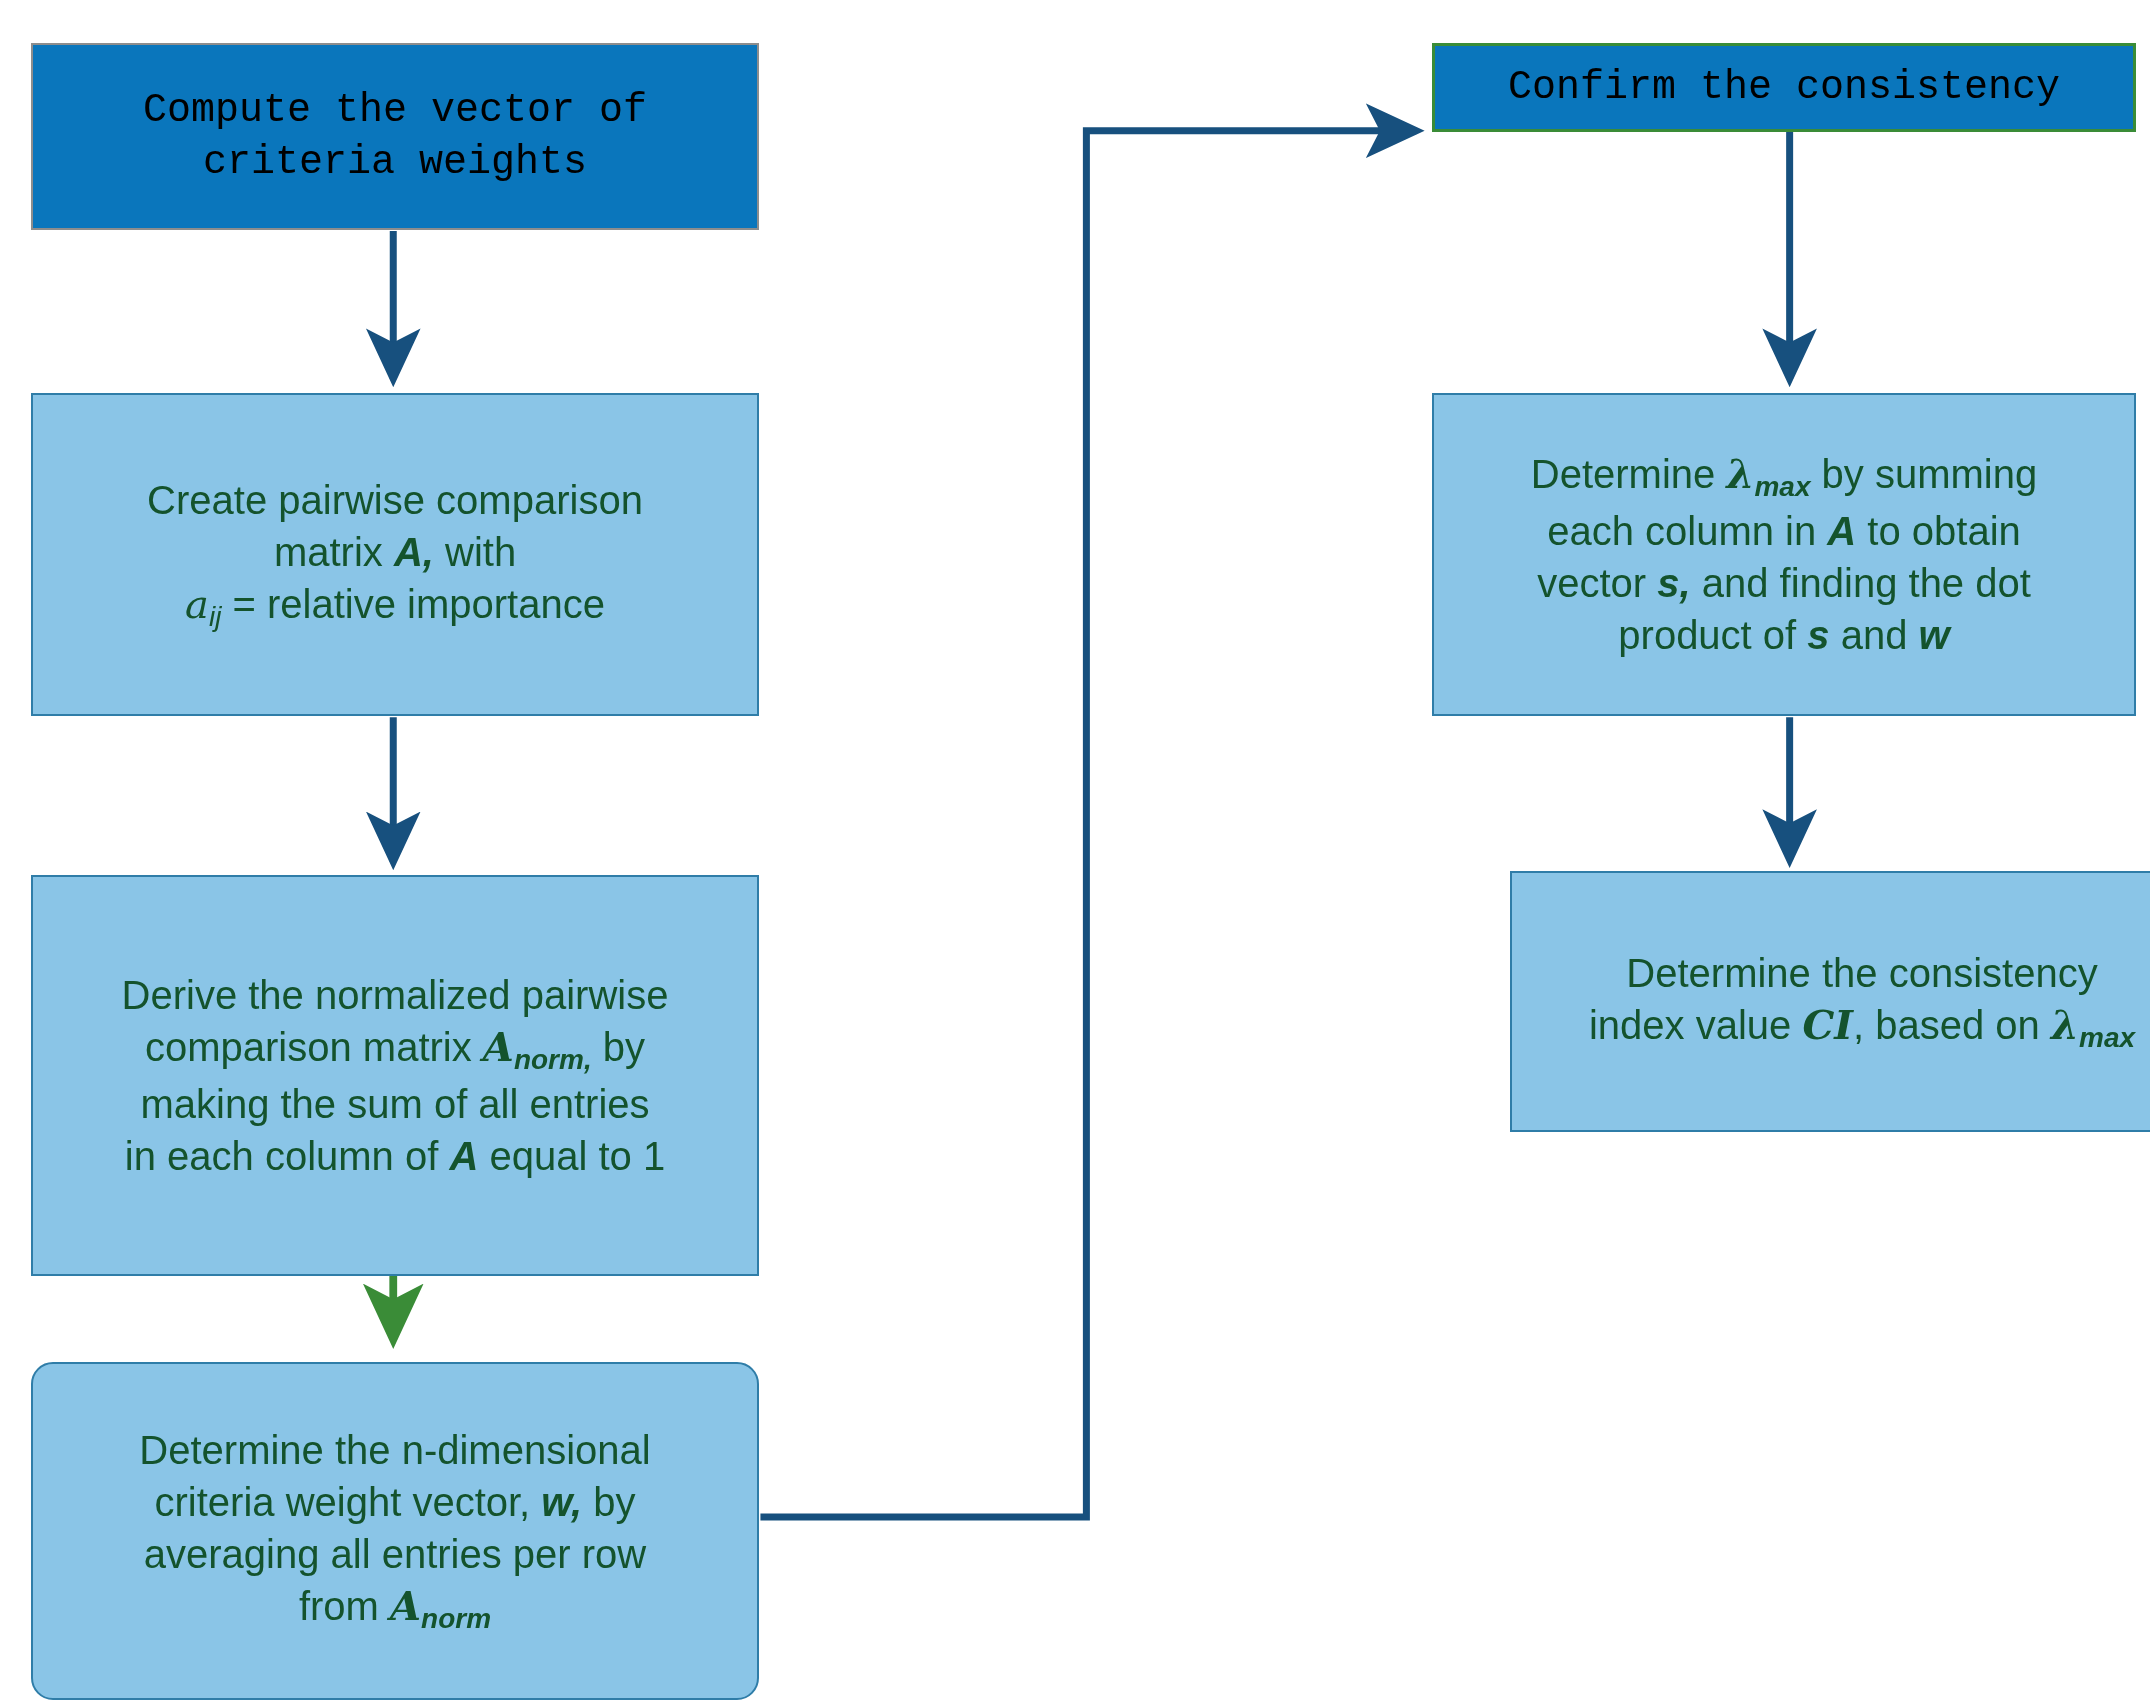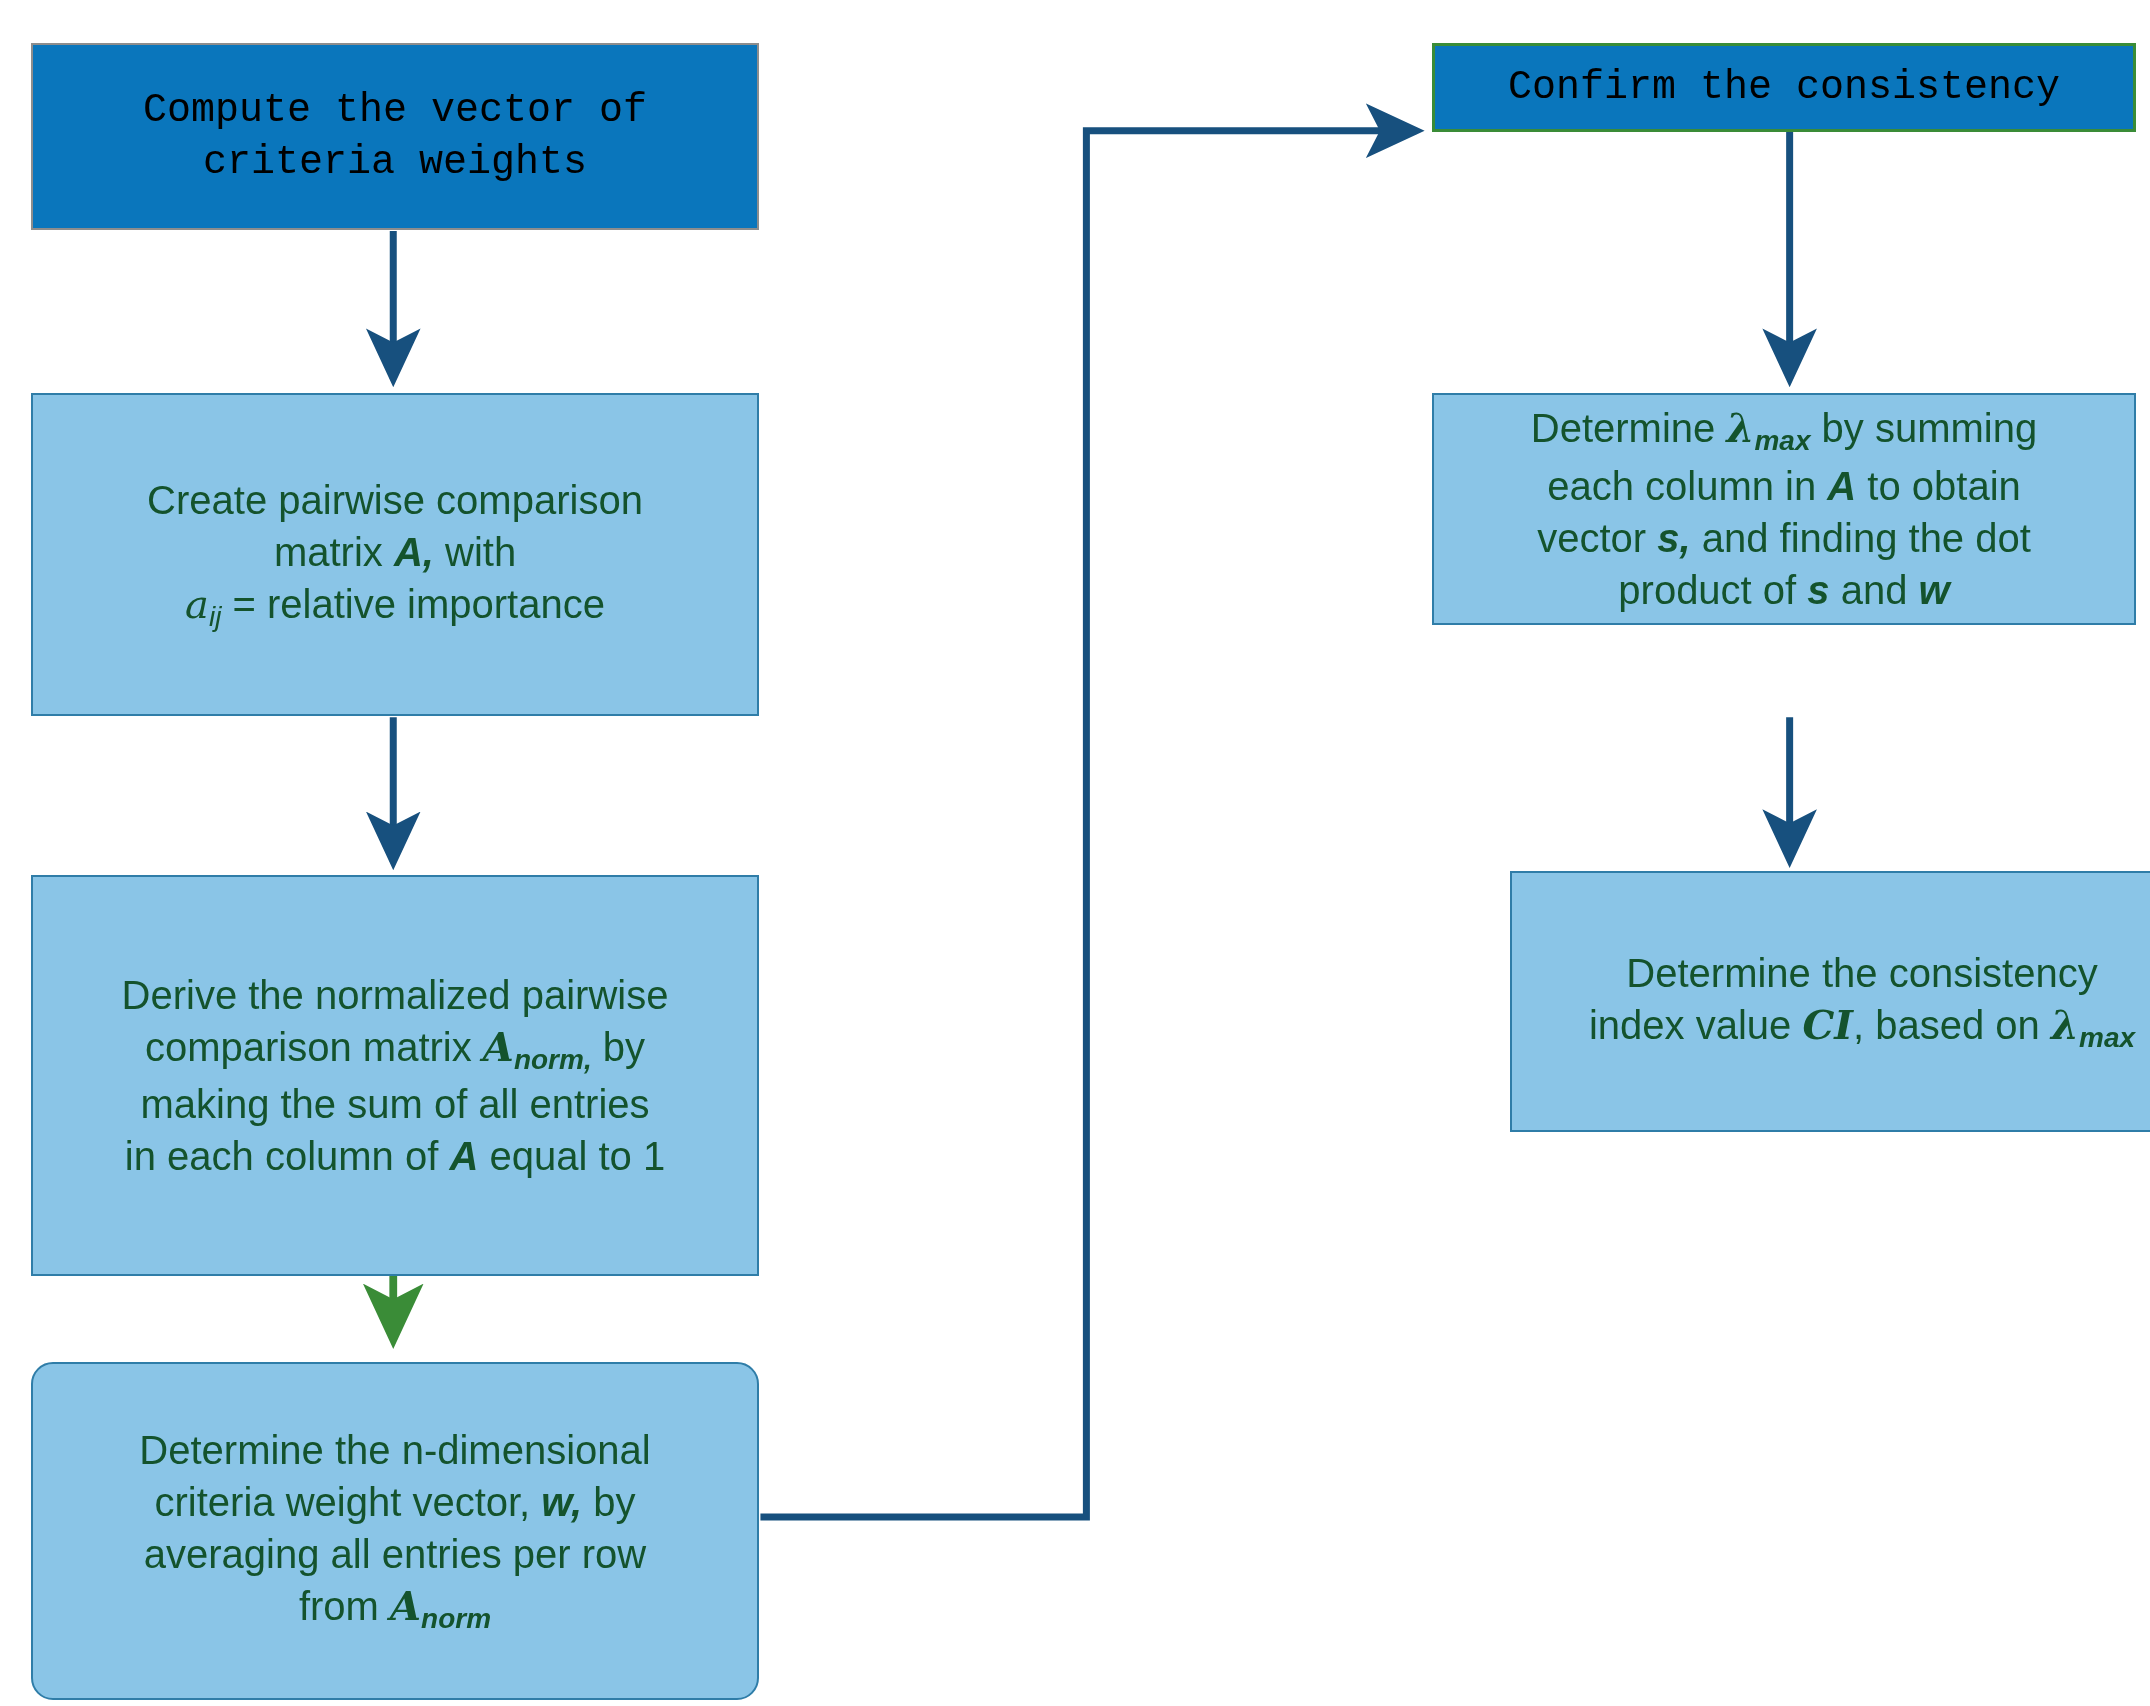--- a/index.html
+++ b/index.html
@@ -101,21 +101,21 @@
       <div><span>criteria weight vector, </span><b class="sym">w,</b><span> by</span></div>
       <div><span>averaging all entries per row</span></div>
       <div><span>from </span><b class="mathb">A</b><span class="subb">norm</span></div>
     </div>
   </div>
 
   <div class="node node-primary green-edge" style="left:1432px; top:43px; width:704px; height:89px;">
     <div class="txt">Confirm the consistency</div>
   </div>
 
-  <div class="node node-secondary" style="left:1432px; top:393px; width:704px; height:232px;">
+  <div class="node node-secondary" style="left:1432px; top:393px; width:704px; height:323px;">
     <div class="txt">
       <div><span>Determine </span><span class="lam">λ</span><span class="subb">max</span><span> by summing</span></div>
       <div><span>each column in </span><b class="sym">A</b><span>  to obtain</span></div>
       <div><span>vector </span><b class="sym">s,</b><span> and finding the dot</span></div>
       <div><span>product of </span><b class="sym">s</b><span> and </span><b class="sym">w</b></div>
     </div>
   </div>
 
   <div class="node node-secondary" style="left:1510px; top:871px; width:704px; height:261px;">
     <div class="txt">

